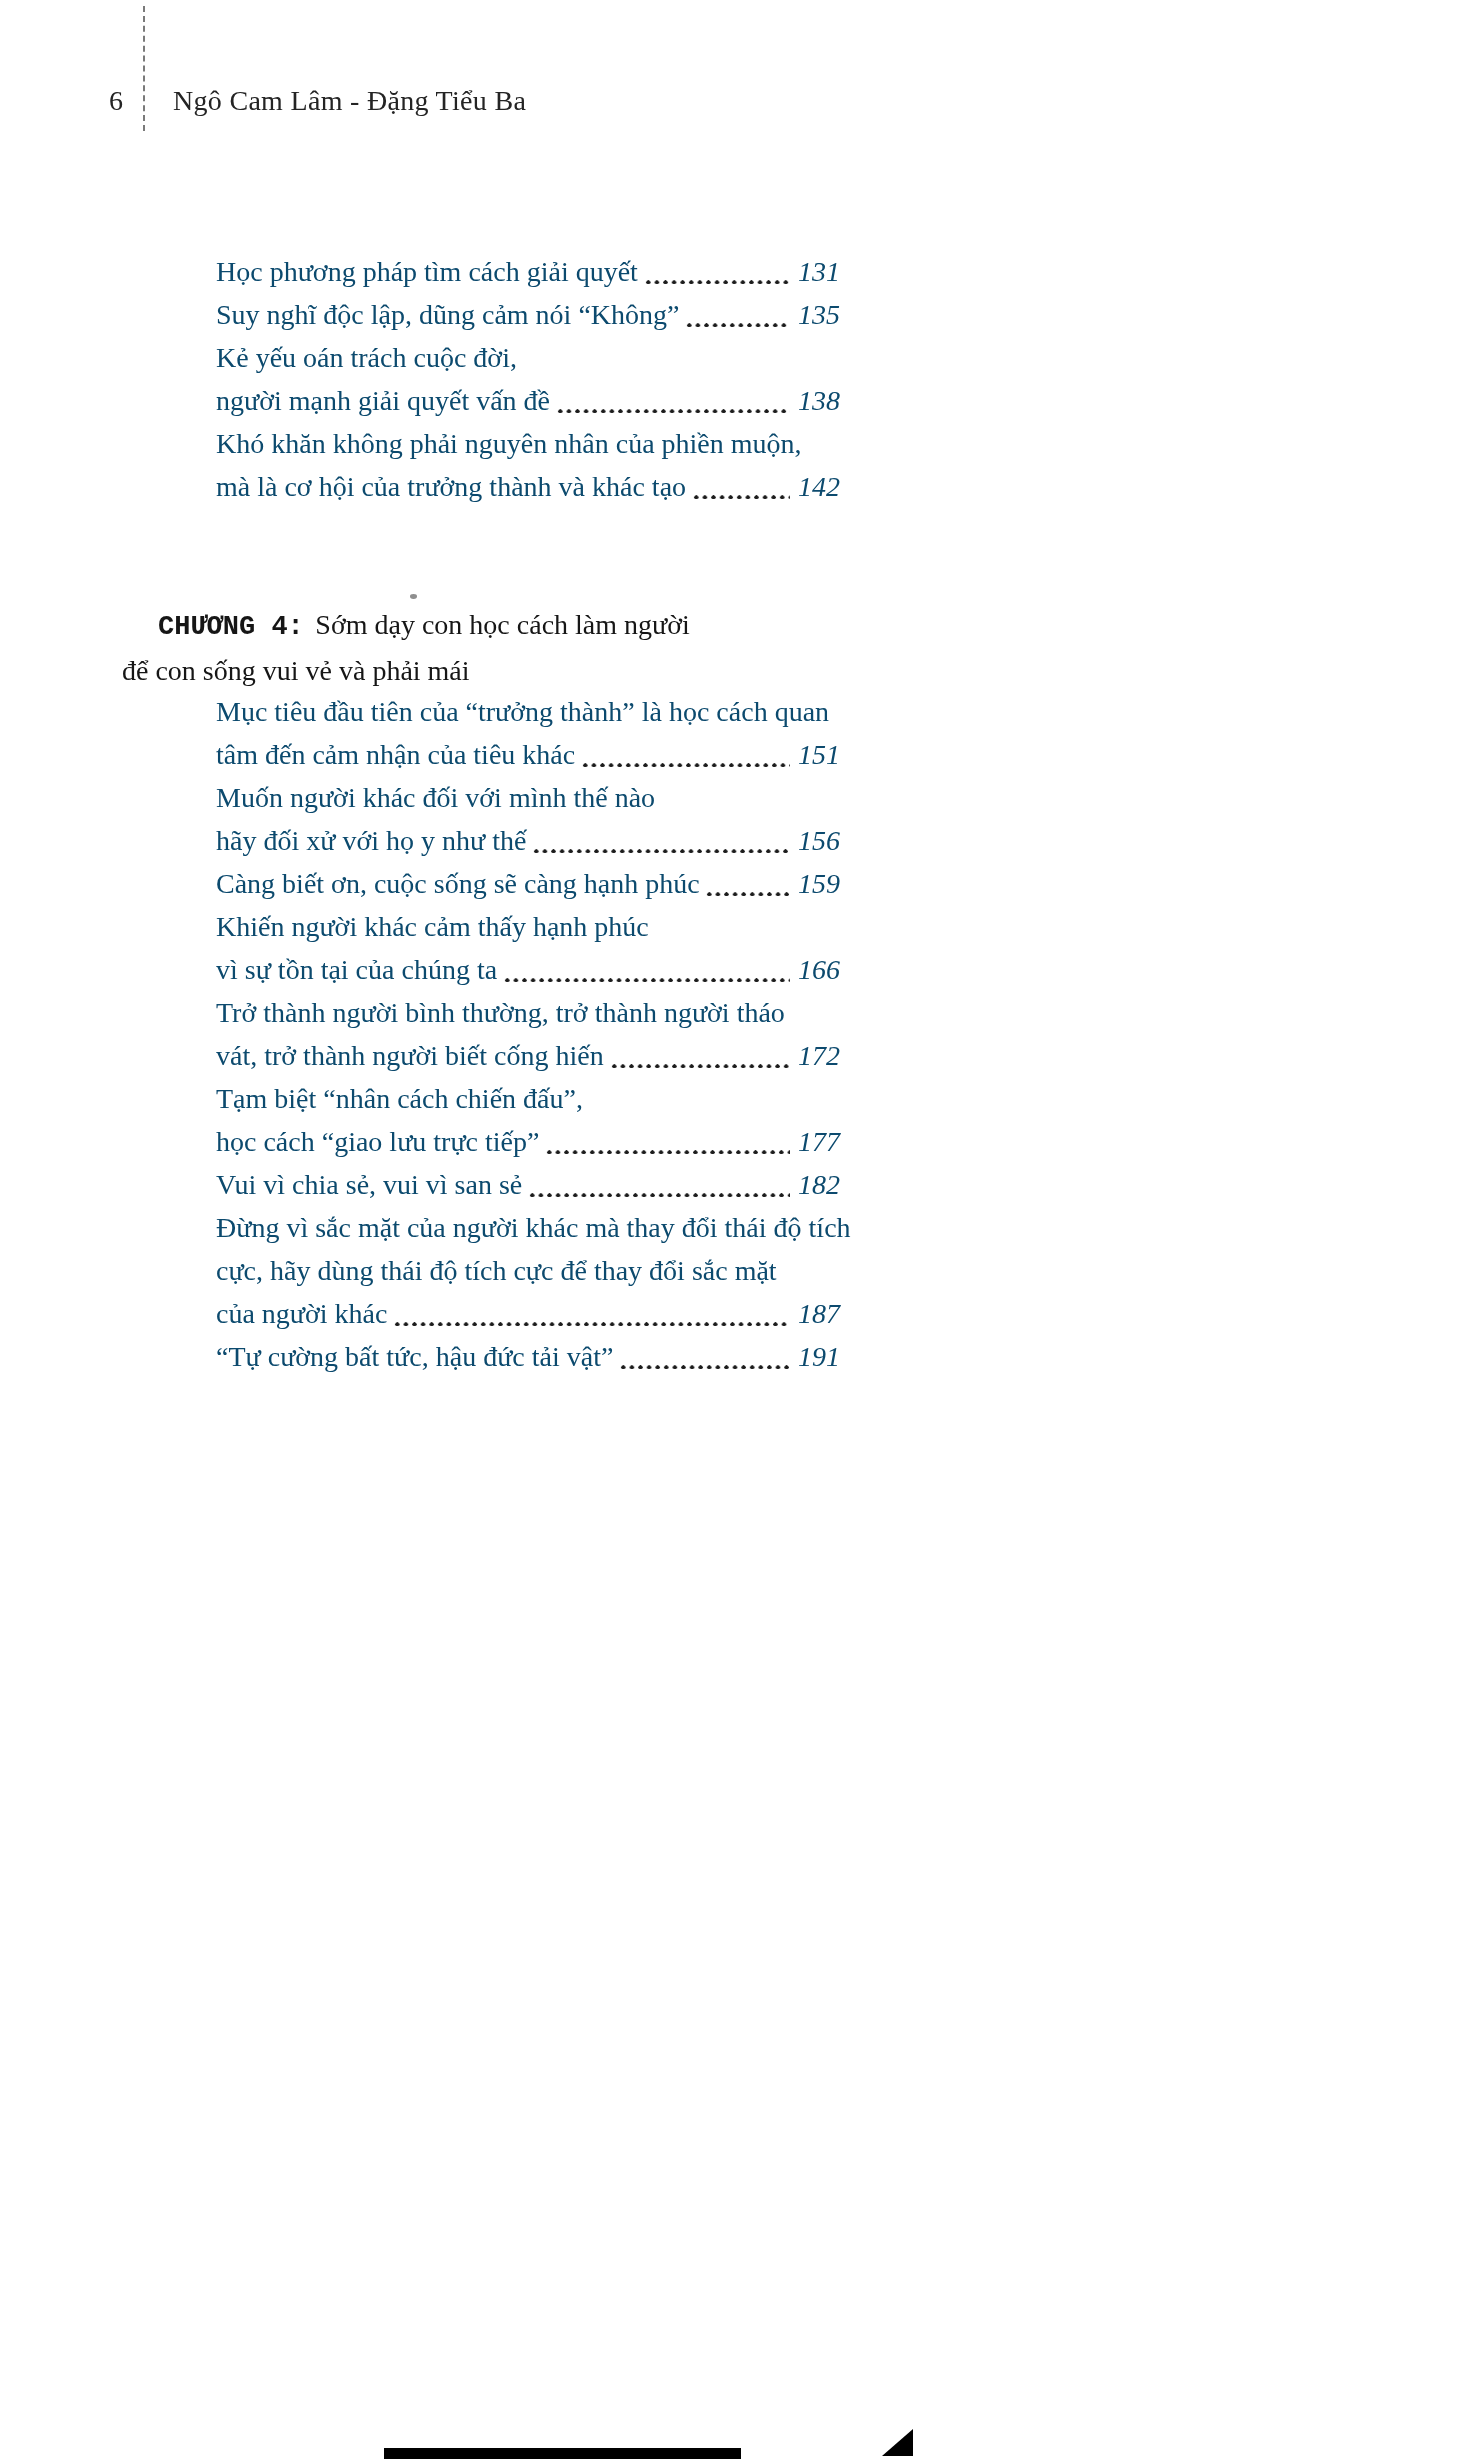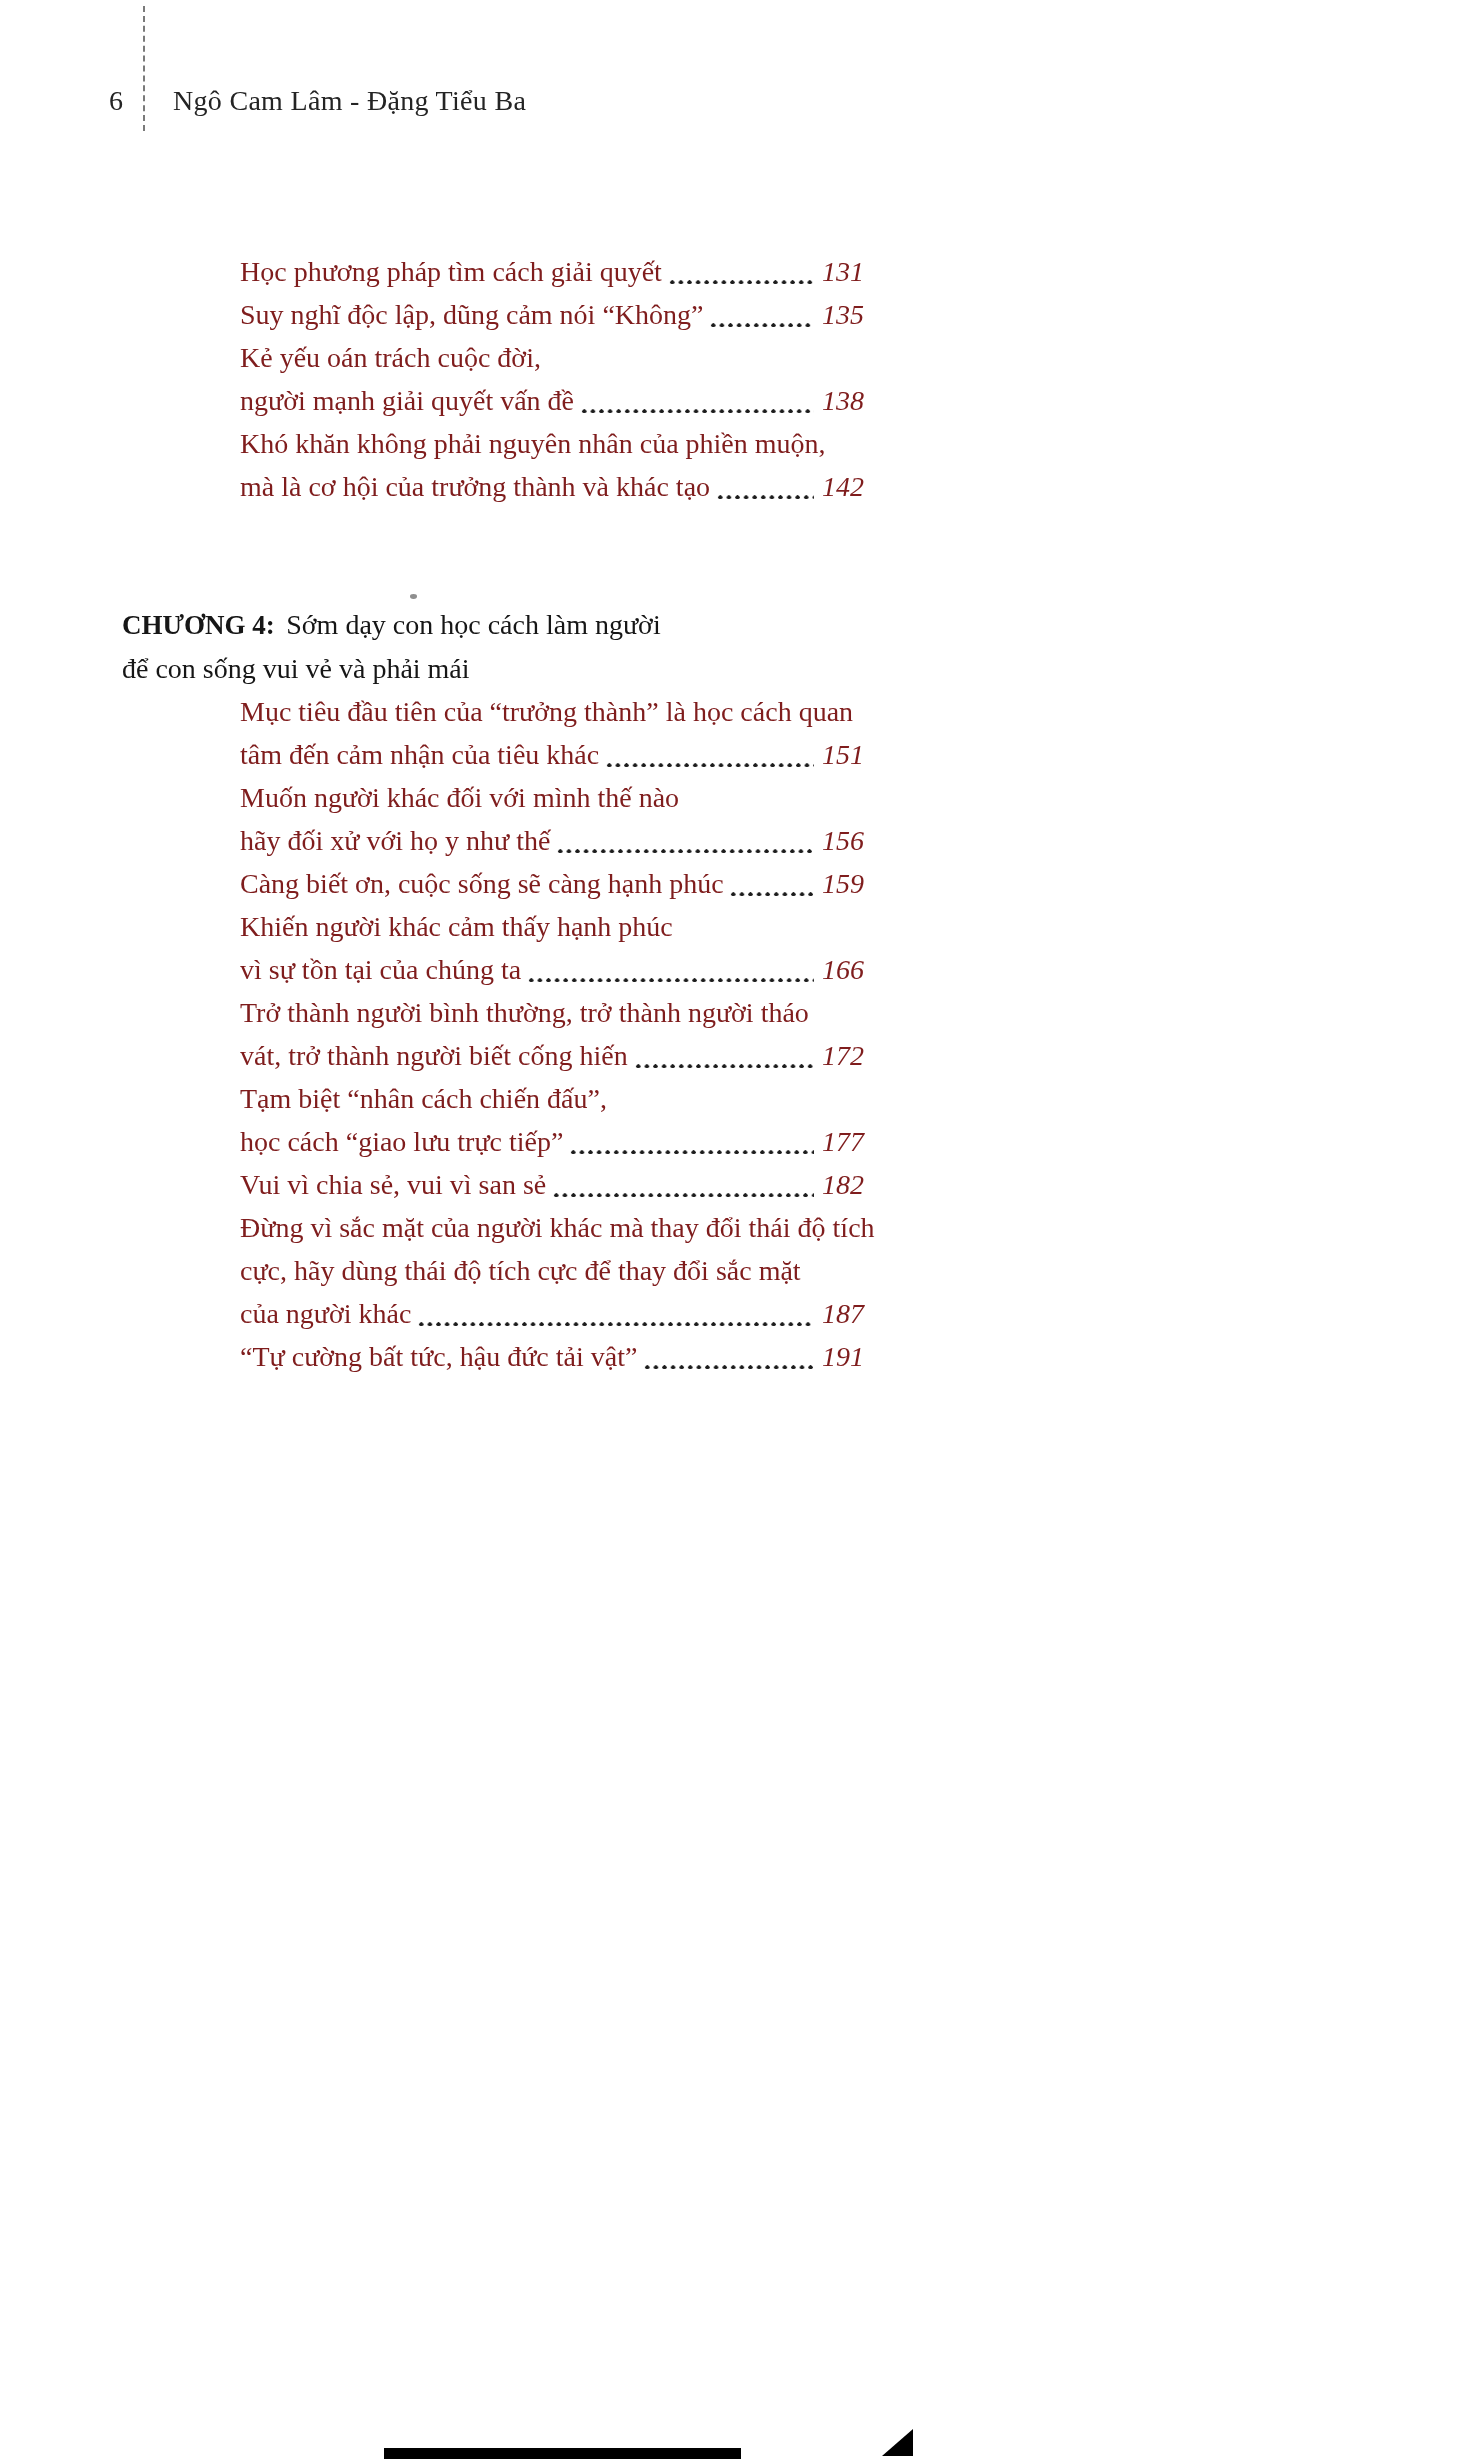--- a/index.html
+++ b/index.html
@@ -38,22 +38,21 @@
   .page-num { display: inline-block; width: 64px; }
   .header-title { letter-spacing: 0.3px; text-align: right; }
 
   
   .toc {
     position: absolute;
     left: 216px;
     width: 624px;
     font-size: 28px;
     line-height: 43px;
-    color: #7f1d1d;
-    margin-left: 24px;
+    color: #0c4a6e;
   }
   .toc-1 { top: 250px; }
   .toc-2 { top: 690px; }
 
   .plain { white-space: nowrap; }
 
   .line { display: flex; align-items: baseline; }
   .line .text { white-space: nowrap; flex: 0 0 auto; }
 
   .dots {
@@ -73,24 +72,25 @@
   .chapter {
     position: absolute;
     left: 122px;
     top: 603px;
     width: 826px;
     font-size: 28px;
     line-height: 43px;
     color: #161616;
   }
   .chapter-label {
-    font-family: Liberation Serif, serif;
+    font-family: Liberation Mono, monospace;
     font-weight: 700;
     font-size: 27px;
     margin-right: 11.5px;
+    margin-left: 36px;
   }
 
   
   .artifact-dot {
     position: absolute;
     left: 410px;
     top: 594px;
     width: 6.7px;
     height: 4.8px;
     border-radius: 50%;

